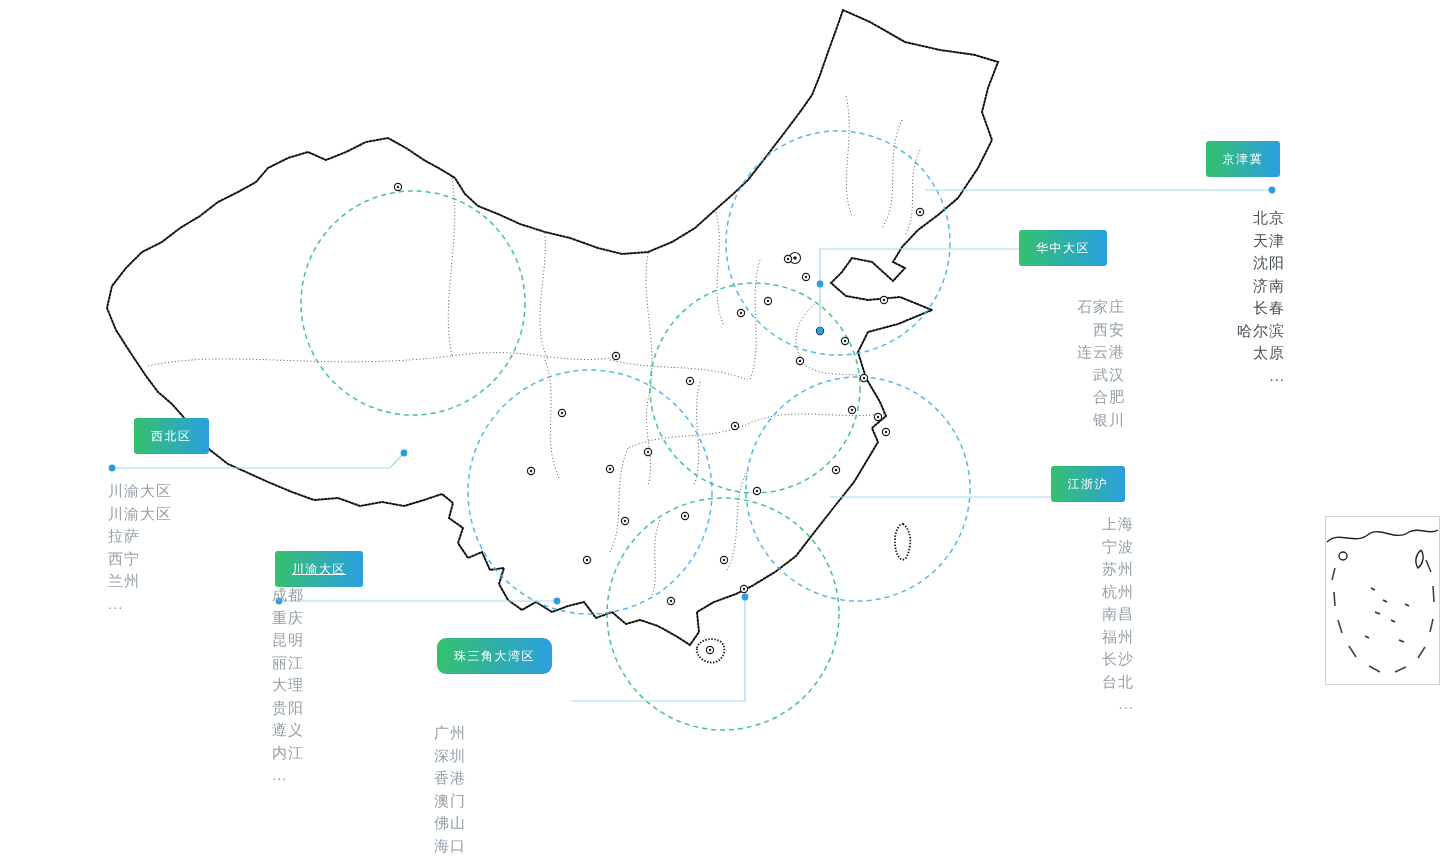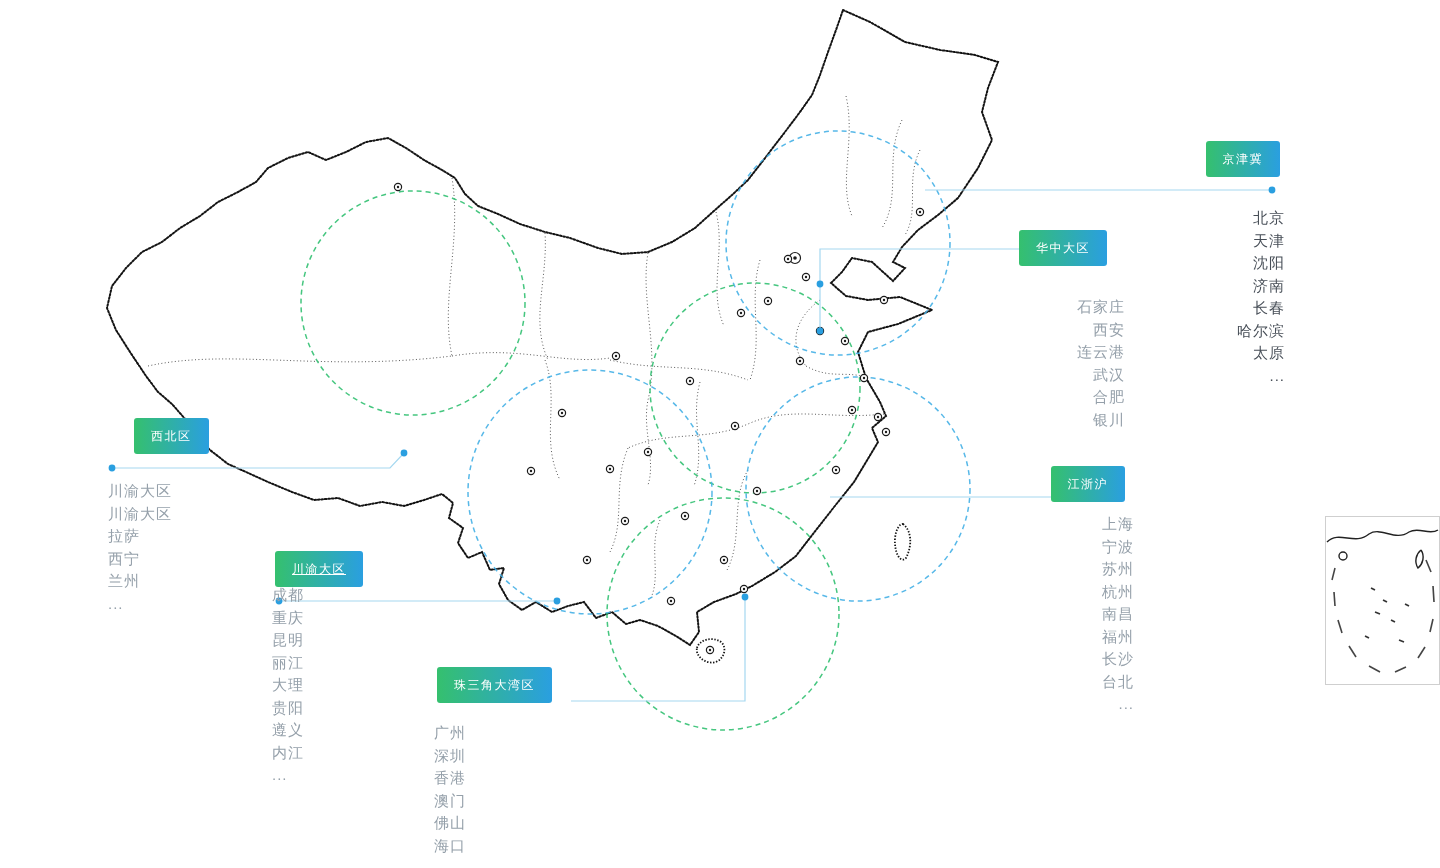--- a/index.html
+++ b/index.html
@@ -23,21 +23,21 @@
   }
   .city-list.right { text-align:right; }
   .city-list.dark { color:var(--list-text-dark); }
 
   
   #badge-jingjinji  { right:160px;  top:141px; }
   #badge-huazhong   { right:333px;  top:230px; }
   #badge-jiangzhehu { right:315px;  top:449px;margin-top:17px; }
   #badge-xibei      { left:108px;   top:418px;margin-left:26px; }
   #badge-chuanyu    { left:275px;   top:551px;text-decoration:underline; }
-  #badge-zhusanjiao { left:437px;   top:667px; }
+  #badge-zhusanjiao { left:437px;   top:638px;border-radius:9px; }
 
   
   #list-jingjinji  { right:155px; top:207px; }
   #list-huazhong   { right:315px; top:296px; }
   #list-jiangzhehu { right:306px; top:513px; }
   #list-xibei      { left:108px;  top:480px; }
   #list-chuanyu    { left:272px;  top:584px; }
   #list-zhusanjiao { left:434px;  top:722px; }
 
   

